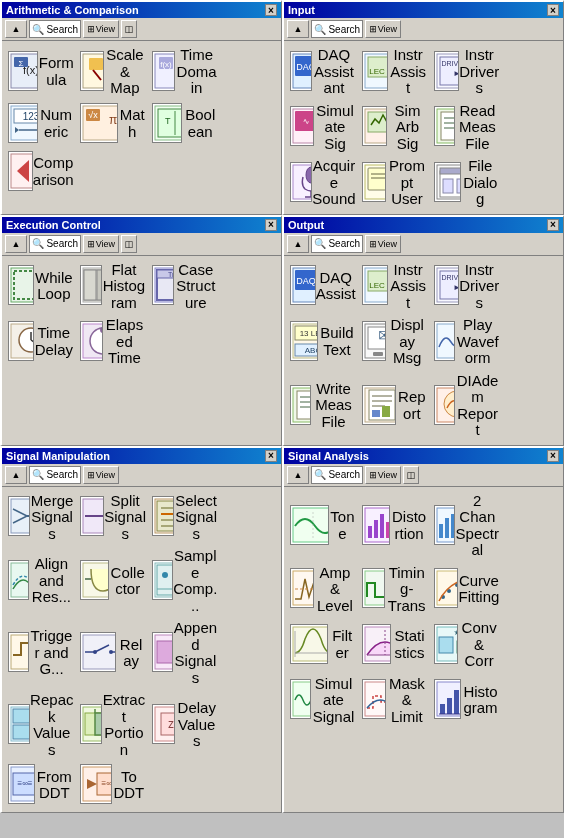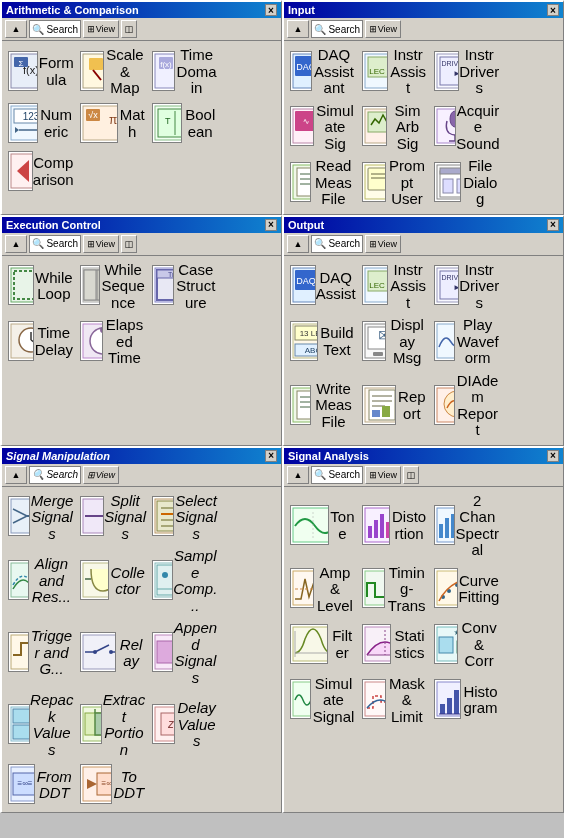--- a/index.html
+++ b/index.html
@@ -99,21 +99,21 @@
     }
 
     
     svg { display: block; }
 
     
     .panel-arith { grid-column: 1; grid-row: 1; }
     .panel-input { grid-column: 2; grid-row: 1; }
     .panel-exec { grid-column: 1; grid-row: 2; }
     .panel-output { grid-column: 2; grid-row: 2; }
-    .panel-signal-manip { grid-column: 1; grid-row: 3; font-style: italic; }
+    .panel-signal-manip { grid-column: 1; grid-row: 3; }
     .panel-signal-analysis { grid-column: 2; grid-row: 3; }
 
     .arrow-btn {
       width: 22px;
       height: 18px;
       background: #d4d0c8;
       border: 1px solid #808080;
       border-top: 1px solid #ffffff;
       border-left: 1px solid #ffffff;
       display: flex;
@@ -349,48 +349,48 @@
             <path d="M 8 18 L 12 12 L 16 16 L 20 8 L 24 15" stroke="#336600" stroke-width="1.5" fill="none"></path>
             <path d="M 28 14 L 38 10 L 38 22 L 28 18 Z" fill="#ee8833"></path>
           </svg>
         </div>
         <span class="icon-label">Sim Arb Sig</span>
       </div>
 
       <div class="icon-item">
         <div class="icon-box">
           <svg width="44" height="38">
-            <rect x="2" y="2" width="40" height="34" fill="#f8f0ff" stroke="#aa88cc" stroke-width="1"></rect>
-            <ellipse cx="20" cy="12" rx="5" ry="8" fill="#8866aa" stroke="#664488" stroke-width="1"></ellipse>
-            <path d="M 12 14 Q 10 22 14 26 Q 20 30 26 26 Q 30 22 28 14" stroke="#664488" stroke-width="1.5" fill="none"></path>
-            <line x1="20" y1="28" x2="20" y2="34" stroke="#664488" stroke-width="1.5"></line>
-            <line x1="14" y1="34" x2="26" y2="34" stroke="#664488" stroke-width="1.5"></line>
-          </svg>
-        </div>
-        <span class="icon-label">Acquire Sound</span>
-      </div>
-
-      <div class="icon-item">
-        <div class="icon-box">
-          <svg width="44" height="38">
             <rect x="2" y="2" width="40" height="34" fill="#f0f8e8" stroke="#88bb66" stroke-width="1"></rect>
             <rect x="6" y="5" width="24" height="28" fill="white" stroke="#888866" stroke-width="1"></rect>
             <line x1="9" y1="11" x2="26" y2="11" stroke="#446644" stroke-width="1"></line>
             <line x1="9" y1="16" x2="26" y2="16" stroke="#446644" stroke-width="1"></line>
             <line x1="9" y1="21" x2="20" y2="21" stroke="#446644" stroke-width="1"></line>
             <path d="M 28 18 L 40 18" stroke="#446688" stroke-width="2"></path>
             <polygon points="36,14 42,18 36,22" fill="#446688"></polygon>
           </svg>
         </div>
         <span class="icon-label">Read Meas File</span>
       </div>
 
       <div class="icon-item">
         <div class="icon-box">
           <svg width="44" height="38">
+            <rect x="2" y="2" width="40" height="34" fill="#f8f0ff" stroke="#aa88cc" stroke-width="1"></rect>
+            <ellipse cx="20" cy="12" rx="5" ry="8" fill="#8866aa" stroke="#664488" stroke-width="1"></ellipse>
+            <path d="M 12 14 Q 10 22 14 26 Q 20 30 26 26 Q 30 22 28 14" stroke="#664488" stroke-width="1.5" fill="none"></path>
+            <line x1="20" y1="28" x2="20" y2="34" stroke="#664488" stroke-width="1.5"></line>
+            <line x1="14" y1="34" x2="26" y2="34" stroke="#664488" stroke-width="1.5"></line>
+          </svg>
+        </div>
+        <span class="icon-label">Acquire Sound</span>
+      </div>
+
+      <div class="icon-item">
+        <div class="icon-box">
+          <svg width="44" height="38">
             <rect x="2" y="2" width="40" height="34" fill="#fffde8" stroke="#bbbb66" stroke-width="1"></rect>
             <rect x="5" y="5" width="28" height="22" fill="#ffffcc" stroke="#888866" stroke-width="1" rx="1"></rect>
             <line x1="8" y1="11" x2="30" y2="11" stroke="#666644" stroke-width="1"></line>
             <line x1="8" y1="15" x2="30" y2="15" stroke="#666644" stroke-width="1"></line>
             <text x="28" y="32" font-size="10" fill="#446688">✎</text>
           </svg>
         </div>
         <span class="icon-label">Prompt User</span>
       </div>
 
@@ -442,21 +442,21 @@
 
       <div class="icon-item">
         <div class="icon-box">
           <svg width="44" height="38">
             <rect x="2" y="2" width="40" height="34" fill="#f0f0e8" stroke="#aaaaaa" stroke-width="1"></rect>
             <rect x="3" y="4" width="38" height="30" fill="#e8e8e0" stroke="#888888" stroke-width="1"></rect>
             <rect x="3" y="4" width="12" height="30" fill="#d8d8d0" stroke="#888888" stroke-width="1"></rect>
             <rect x="16" y="4" width="12" height="30" fill="#c8c8c0" stroke="#888888" stroke-width="1"></rect>
           </svg>
         </div>
-        <span class="icon-label">While Sequence</span>
+        <span class="icon-label">Flat Histogram</span>
       </div>
 
       <div class="icon-item">
         <div class="icon-box">
           <svg width="44" height="38">
             <rect x="2" y="2" width="40" height="34" fill="#e8e8f4" stroke="#8888cc" stroke-width="1"></rect>
             <rect x="4" y="4" width="36" height="30" fill="#e8e8f4" stroke="#6666aa" stroke-width="2"></rect>
             <rect x="4" y="4" width="36" height="8" fill="#c8c8e8" stroke="#6666aa" stroke-width="1"></rect>
             <text x="22" y="11" font-size="7" text-anchor="middle" fill="#444488">True</text>
           </svg>

